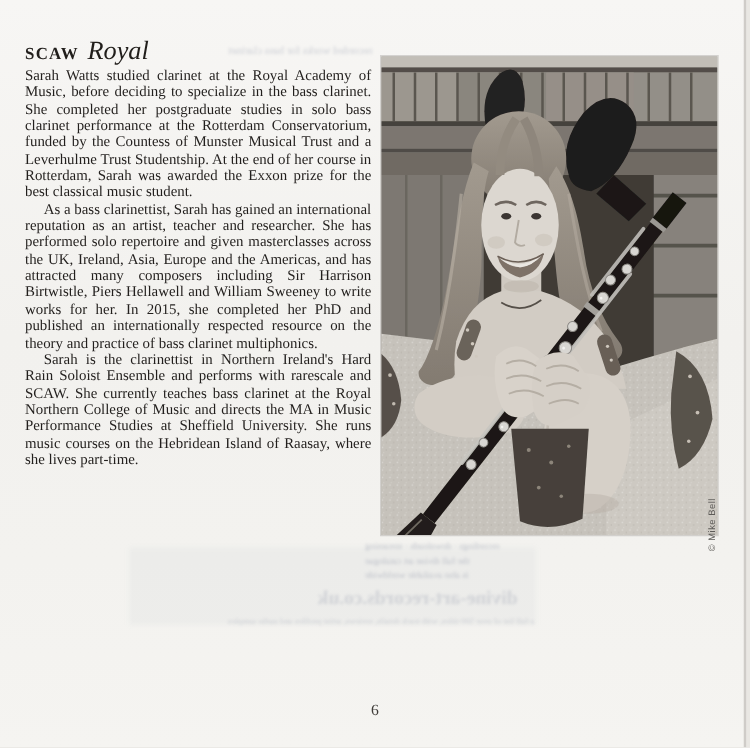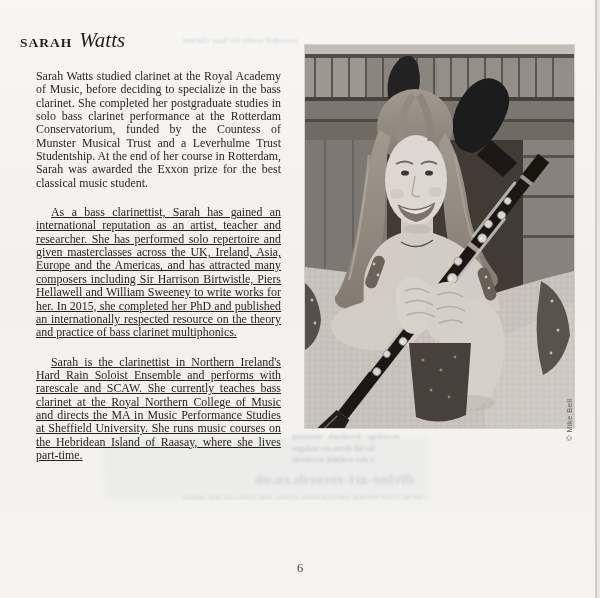--- a/index.html
+++ b/index.html
@@ -13,22 +13,22 @@
   .page-edge2{position:absolute;top:0;right:0;width:3px;height:100%;background:#e9e7e3;}
 
   .title{position:absolute;left:20px;top:28px;display:flex;align-items:baseline;color:#211e1b;}
   .title .caps{font-size:13.5px;letter-spacing:1px;font-weight:600;}
   .title .ital{font-style:italic;font-size:21px;margin-left:7px;font-weight:500;}
 
   .bodytext{
     position:absolute;left:20px;top:54px;width:277px;color:#221f1d;
     font-size:11.9px;line-height:13.35px;text-align:justify;
   }
-  .bodytext p{margin:16px;}
-  .bodytext p.indent{text-indent:15px;text-decoration:underline;}
+  .bodytext p{margin:0;}
+  .bodytext p.indent{text-indent:15px;}
 
   .photo{position:absolute;left:305px;top:45px;width:269px;height:383px;outline:1px solid rgba(60,55,50,.18);}
 
   .credit{
     position:absolute;left:576px;top:430px;width:70px;height:11px;
     transform:rotate(-90deg);transform-origin:left bottom;
     font-family:"Liberation Sans","DejaVu Sans",sans-serif;
     font-size:7.5px;color:#5d5b58;letter-spacing:.4px;white-space:nowrap;
   }
 
@@ -52,22 +52,22 @@
 
   <div class="ghost ghost-smudge">recorded works for bass clarinet</div>
   <div class="ghost-panel"></div>
   <div class="ghost ghost-block" style="white-space:pre-line">recordings  ·  downloads  ·  streaming
 the full divine art catalogue
 is also available worldwide</div>
   <div class="ghost ghost-heading">divine-art-records.co.uk</div>
   <div class="ghost ghost-footer">a full list of over 500 titles, with track details, reviews, artist profiles and audio samples</div>
 
   <div class="title">
-    <span class="caps">SARAH</span>
-    <span class="ital">Watts</span>
+    <span class="caps">SCAW</span>
+    <span class="ital">Royal</span>
   </div>
 
   <div class="bodytext">
     <p>Sarah Watts studied clarinet at the Royal Academy of Music, before deciding to specialize in the bass clarinet. She completed her postgraduate studies in solo bass clarinet performance at the Rotterdam Conservatorium, funded by the Countess of Munster Musical Trust and a Leverhulme Trust Studentship. At the end of her course in Rotterdam, Sarah was awarded the Exxon prize for the best classical music student.</p>
     <p class="indent">As a bass clarinettist, Sarah has gained an international reputation as an artist, teacher and researcher. She has performed solo repertoire and given masterclasses across the UK, Ireland, Asia, Europe and the Americas, and has attracted many composers including Sir Harrison Birtwistle, Piers Hellawell and William Sweeney to write works for her. In 2015, she completed her PhD and published an internationally respected resource on the theory and practice of bass clarinet multiphonics.</p>
     <p class="indent">Sarah is the clarinettist in Northern Ireland's Hard Rain Soloist Ensemble and performs with rarescale and SCAW. She currently teaches bass clarinet at the Royal Northern College of Music and directs the MA in Music Performance Studies at Sheffield University. She runs music courses on the Hebridean Island of Raasay, where she lives part-time.</p>
   </div>
 
   <svg class="photo" viewBox="0 0 269 383" xmlns="http://www.w3.org/2000/svg">
     <defs>

